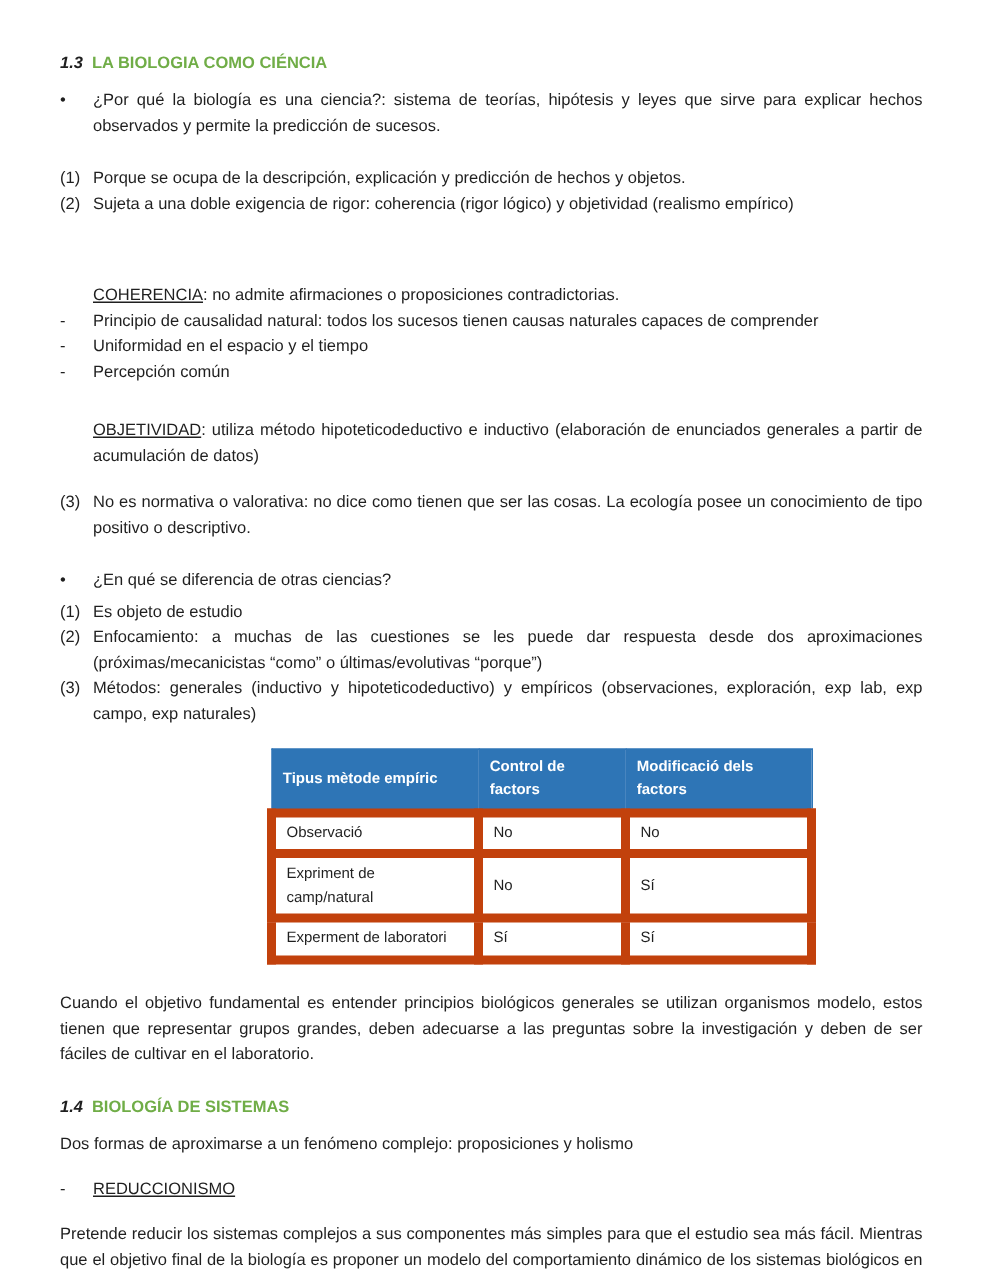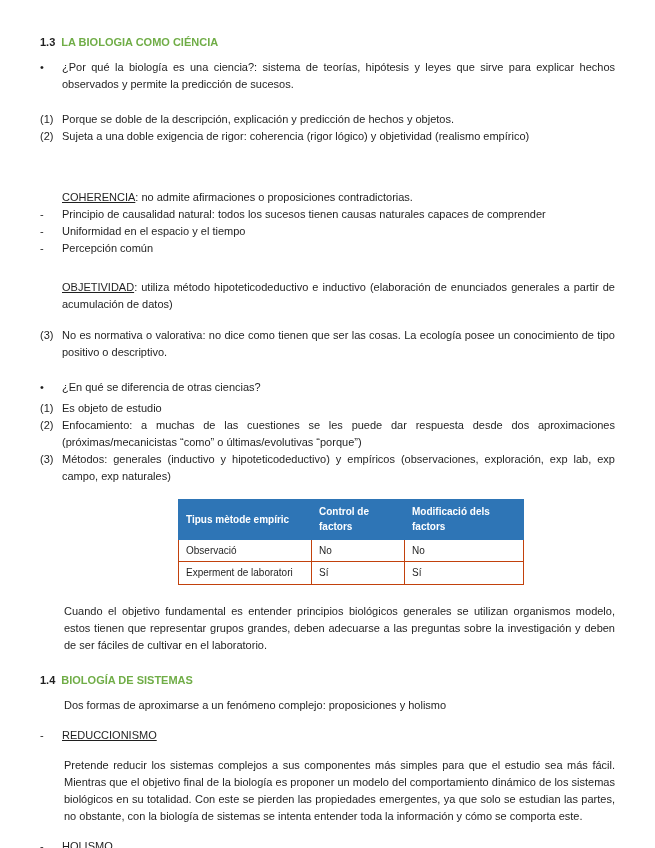--- a/index.html
+++ b/index.html
@@ -5,39 +5,39 @@
   html,body { margin:0; padding:0; background:#ffffff; }
   .page {
     width:655px; min-height:848px; box-sizing:border-box;
     padding:34px 40px 40px 40px; background:#ffffff;
     font-family:"Liberation Sans", sans-serif;
     font-size:11px; line-height:1.55; color:#1f1f1f;
   }
   .b { font-weight:400; }
   .u { text-decoration:underline; }
   .heading { font-weight:700; margin:0 0 8px 0; }
-  .h-num { margin-right:6px; color:#1f1f1f; }
+  .h-num { margin-right:6px; color:#1f1f1f;font-style:italic; }
   .h-title { color:#70AD47; }
   .item { display:flex; }
   .item .marker { flex:0 0 22px; }
   .item .content { flex:1; text-align:justify; }
   .indent { margin-left:22px; text-align:justify;margin-top:44px; }
-  .para { text-align:justify;margin-left:24px; }
+  .para { text-align:justify; }
   .mb-lg { margin-bottom:18px; }
   .mb-md { margin-bottom:13px; }
   .mb-sm { margin-bottom:4px; }
   .mt-sm { margin-top:22px; }
   .table-wrap { margin:14px 0 18px 138px; }
   table.empiric-table { border-collapse:collapse; font-size:10px;padding-left:46px; }
   table.empiric-table th {
     background:#2E75B6; color:#ffffff; font-weight:700; text-align:left;
     padding:4px 7px; border:1px solid #2E75B6;
   }
   table.empiric-table td {
-    border:1px solid #c2410c; padding:3px 7px; background:#ffffff; color:#1f1f1f;
+    border:6px solid #c2410c; padding:3px 7px; background:#ffffff; color:#1f1f1f;
   }
   table.empiric-table th:nth-child(1), table.empiric-table td:nth-child(1) { width:118px; }
   table.empiric-table th:nth-child(2), table.empiric-table td:nth-child(2) { width:78px; }
   table.empiric-table th:nth-child(3), table.empiric-table td:nth-child(3) { width:104px; }
 </style>
 </head>
 <body>
 
 <div class="page">
 
@@ -45,21 +45,21 @@
     <span class="h-num">1.3</span><span class="h-title">LA BIOLOGIA COMO CIÉNCIA</span>
   </div>
 
   <div class="item mb-lg">
     <span class="marker">•</span>
     <span class="content"><span>¿Por qué la biología es una </span><span class="b">ciencia</span><span>?: sistema de teorías, hipótesis y leyes que sirve para explicar hechos observados y permite la predicción de sucesos.</span></span>
   </div>
 
   <div class="item">
     <span class="marker">(1)</span>
-    <span class="content"><span>Porque se doble de la </span><span class="b">descripción, explicación y predicción</span><span> de hechos y objetos.</span></span>
+    <span class="content"><span>Porque se ocupa de la </span><span class="b">descripción, explicación y predicción</span><span> de hechos y objetos.</span></span>
   </div>
 
   <div class="item">
     <span class="marker">(2)</span>
     <span class="content"><span>Sujeta a una doble exigencia de rigor: </span><span class="b">coherencia</span><span> (rigor lógico) </span><span class="b">y objetividad</span><span> (realismo empírico)</span></span>
   </div>
 
   <div class="indent"><span class="u">COHERENCIA</span><span>: no admite afirmaciones o proposiciones contradictorias.</span></div>
 
   <div class="item">
@@ -113,20 +113,25 @@
           <th>Modificació dels factors</th>
         </tr>
       </thead>
       <tbody>
         <tr>
           <td>Observació</td>
           <td>No</td>
           <td>No</td>
         </tr>
         <tr>
+          <td>Expriment de camp/natural</td>
+          <td>No</td>
+          <td>Sí</td>
+        </tr>
+        <tr>
           <td>Experment de laboratori</td>
           <td>Sí</td>
           <td>Sí</td>
         </tr>
       </tbody>
     </table>
   </div>
 
   <div class="para mb-lg"><span>Cuando el objetivo fundamental es entender principios biológicos generales se utilizan </span><span class="b">organismos modelo</span><span>, estos tienen que representar grupos grandes, deben adecuarse a las preguntas sobre la investigación y deben de ser fáciles de cultivar en el laboratorio.</span></div>
 

